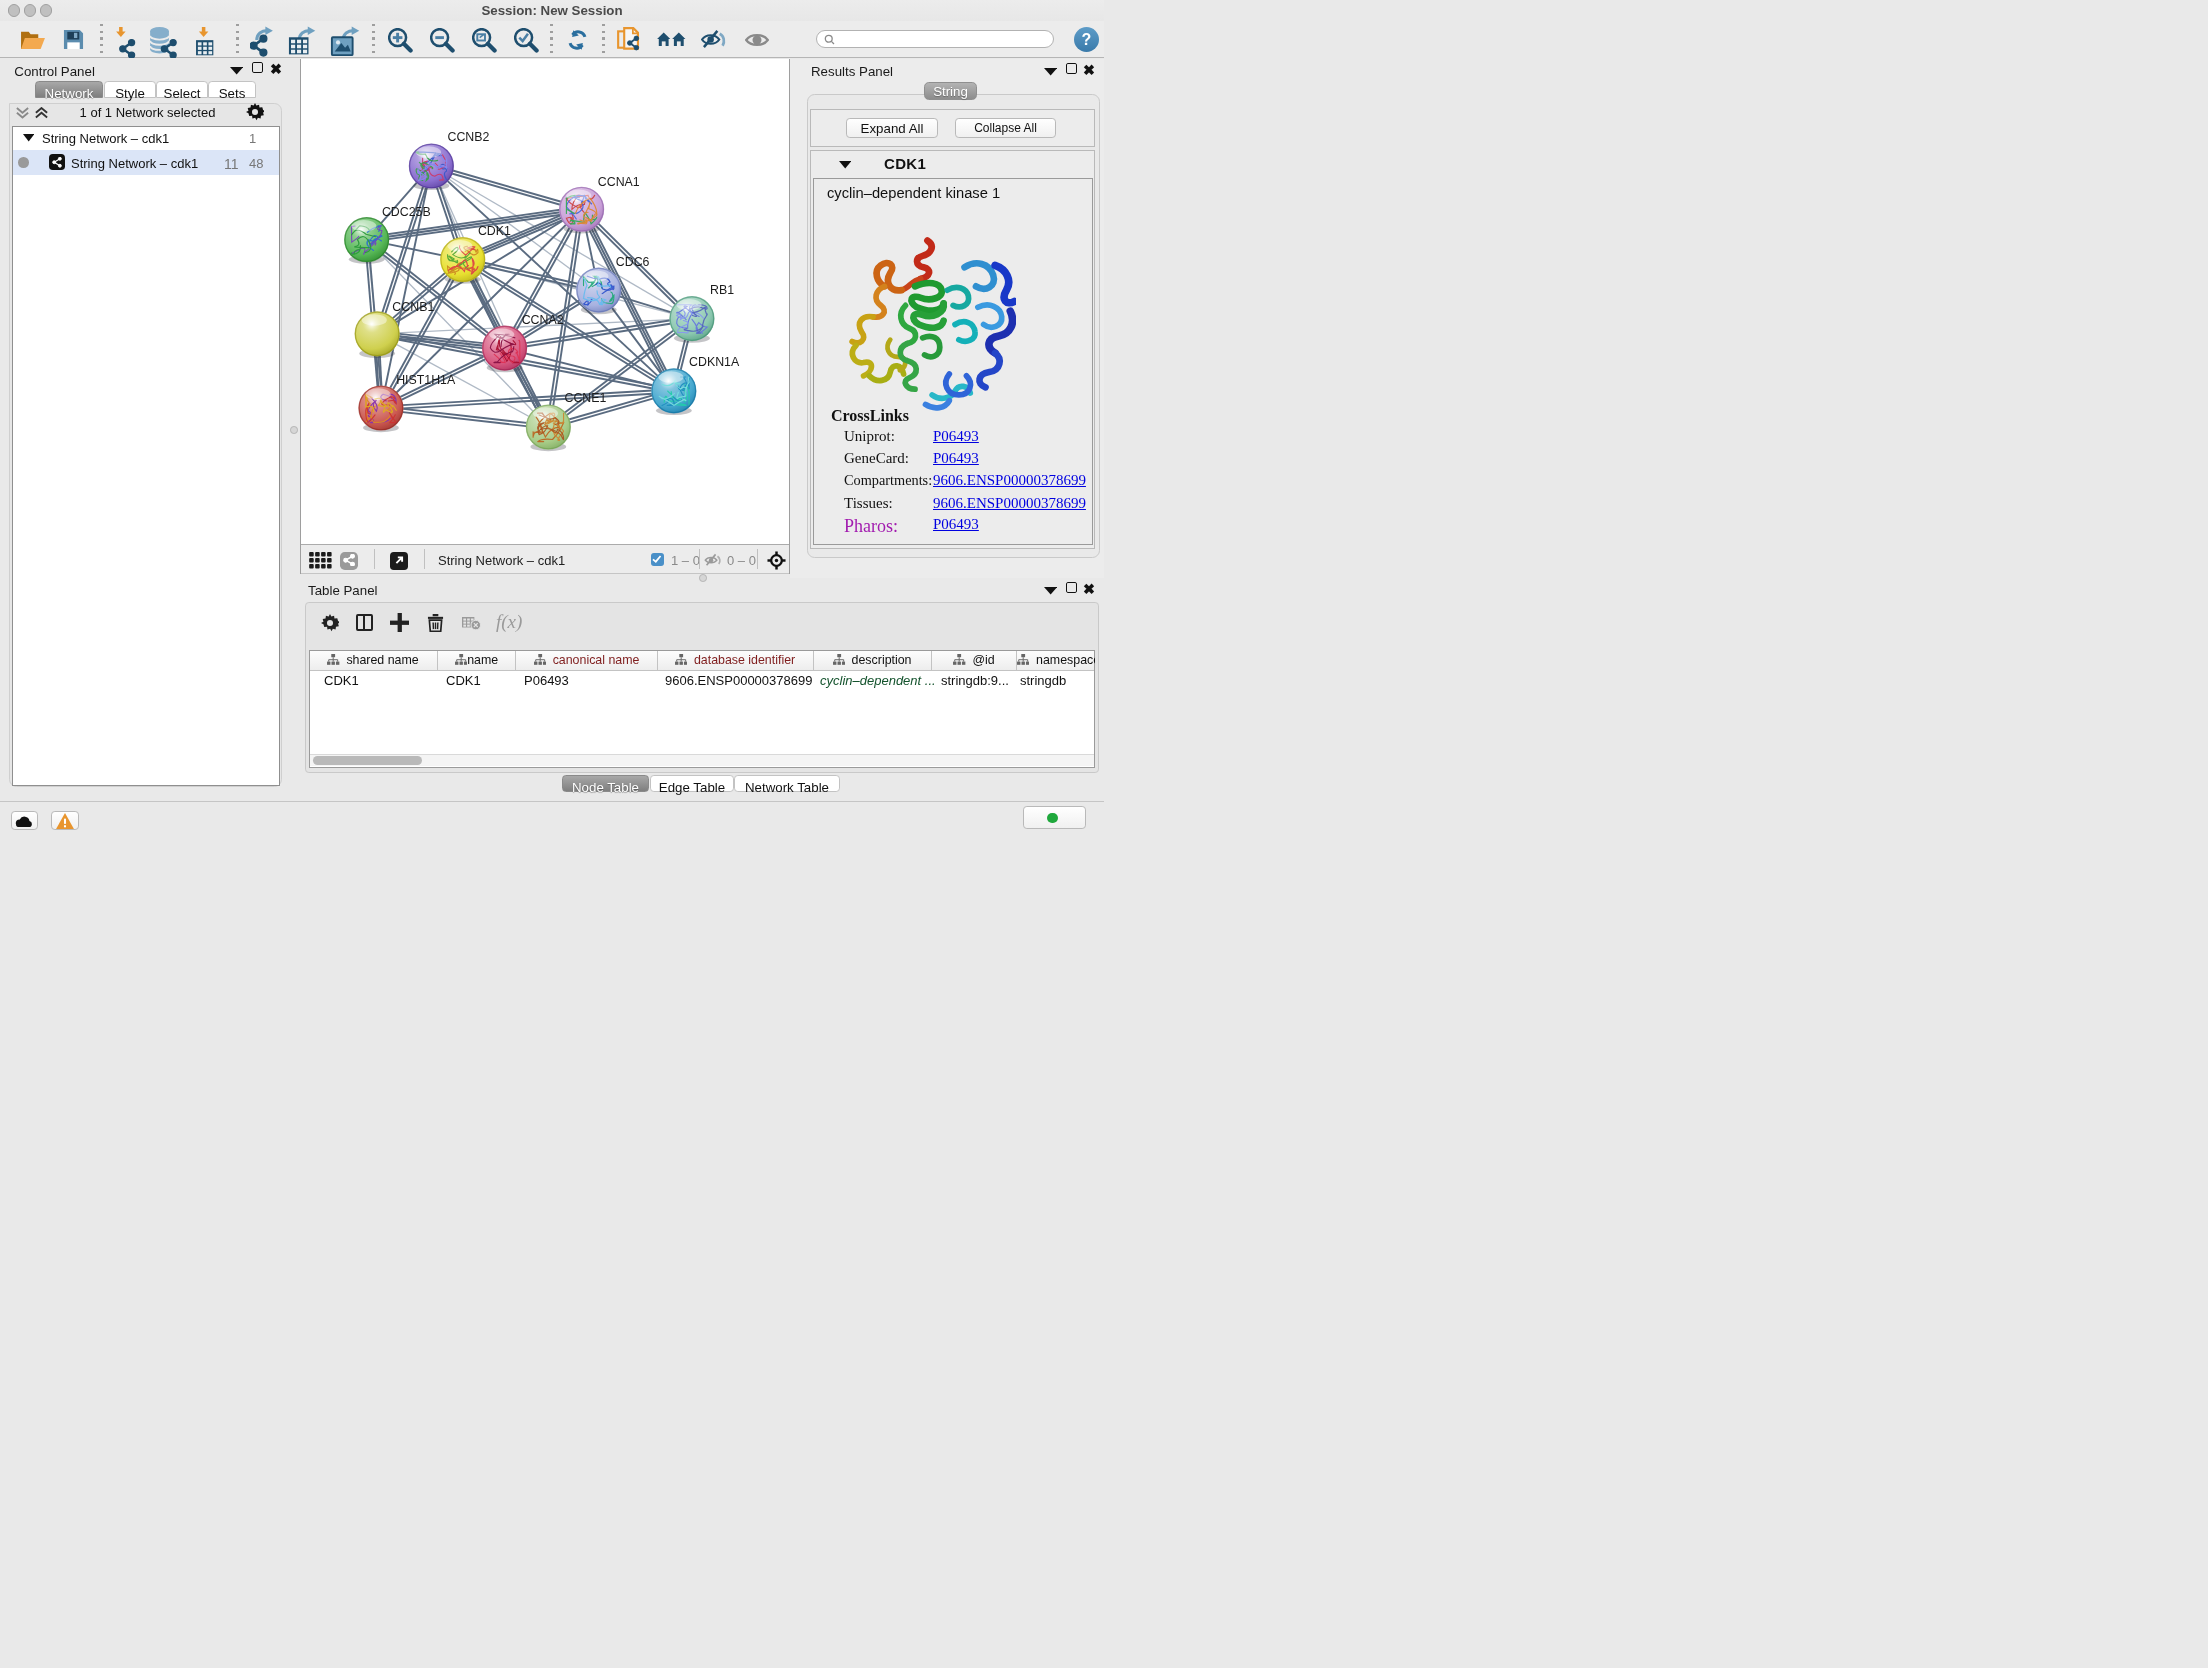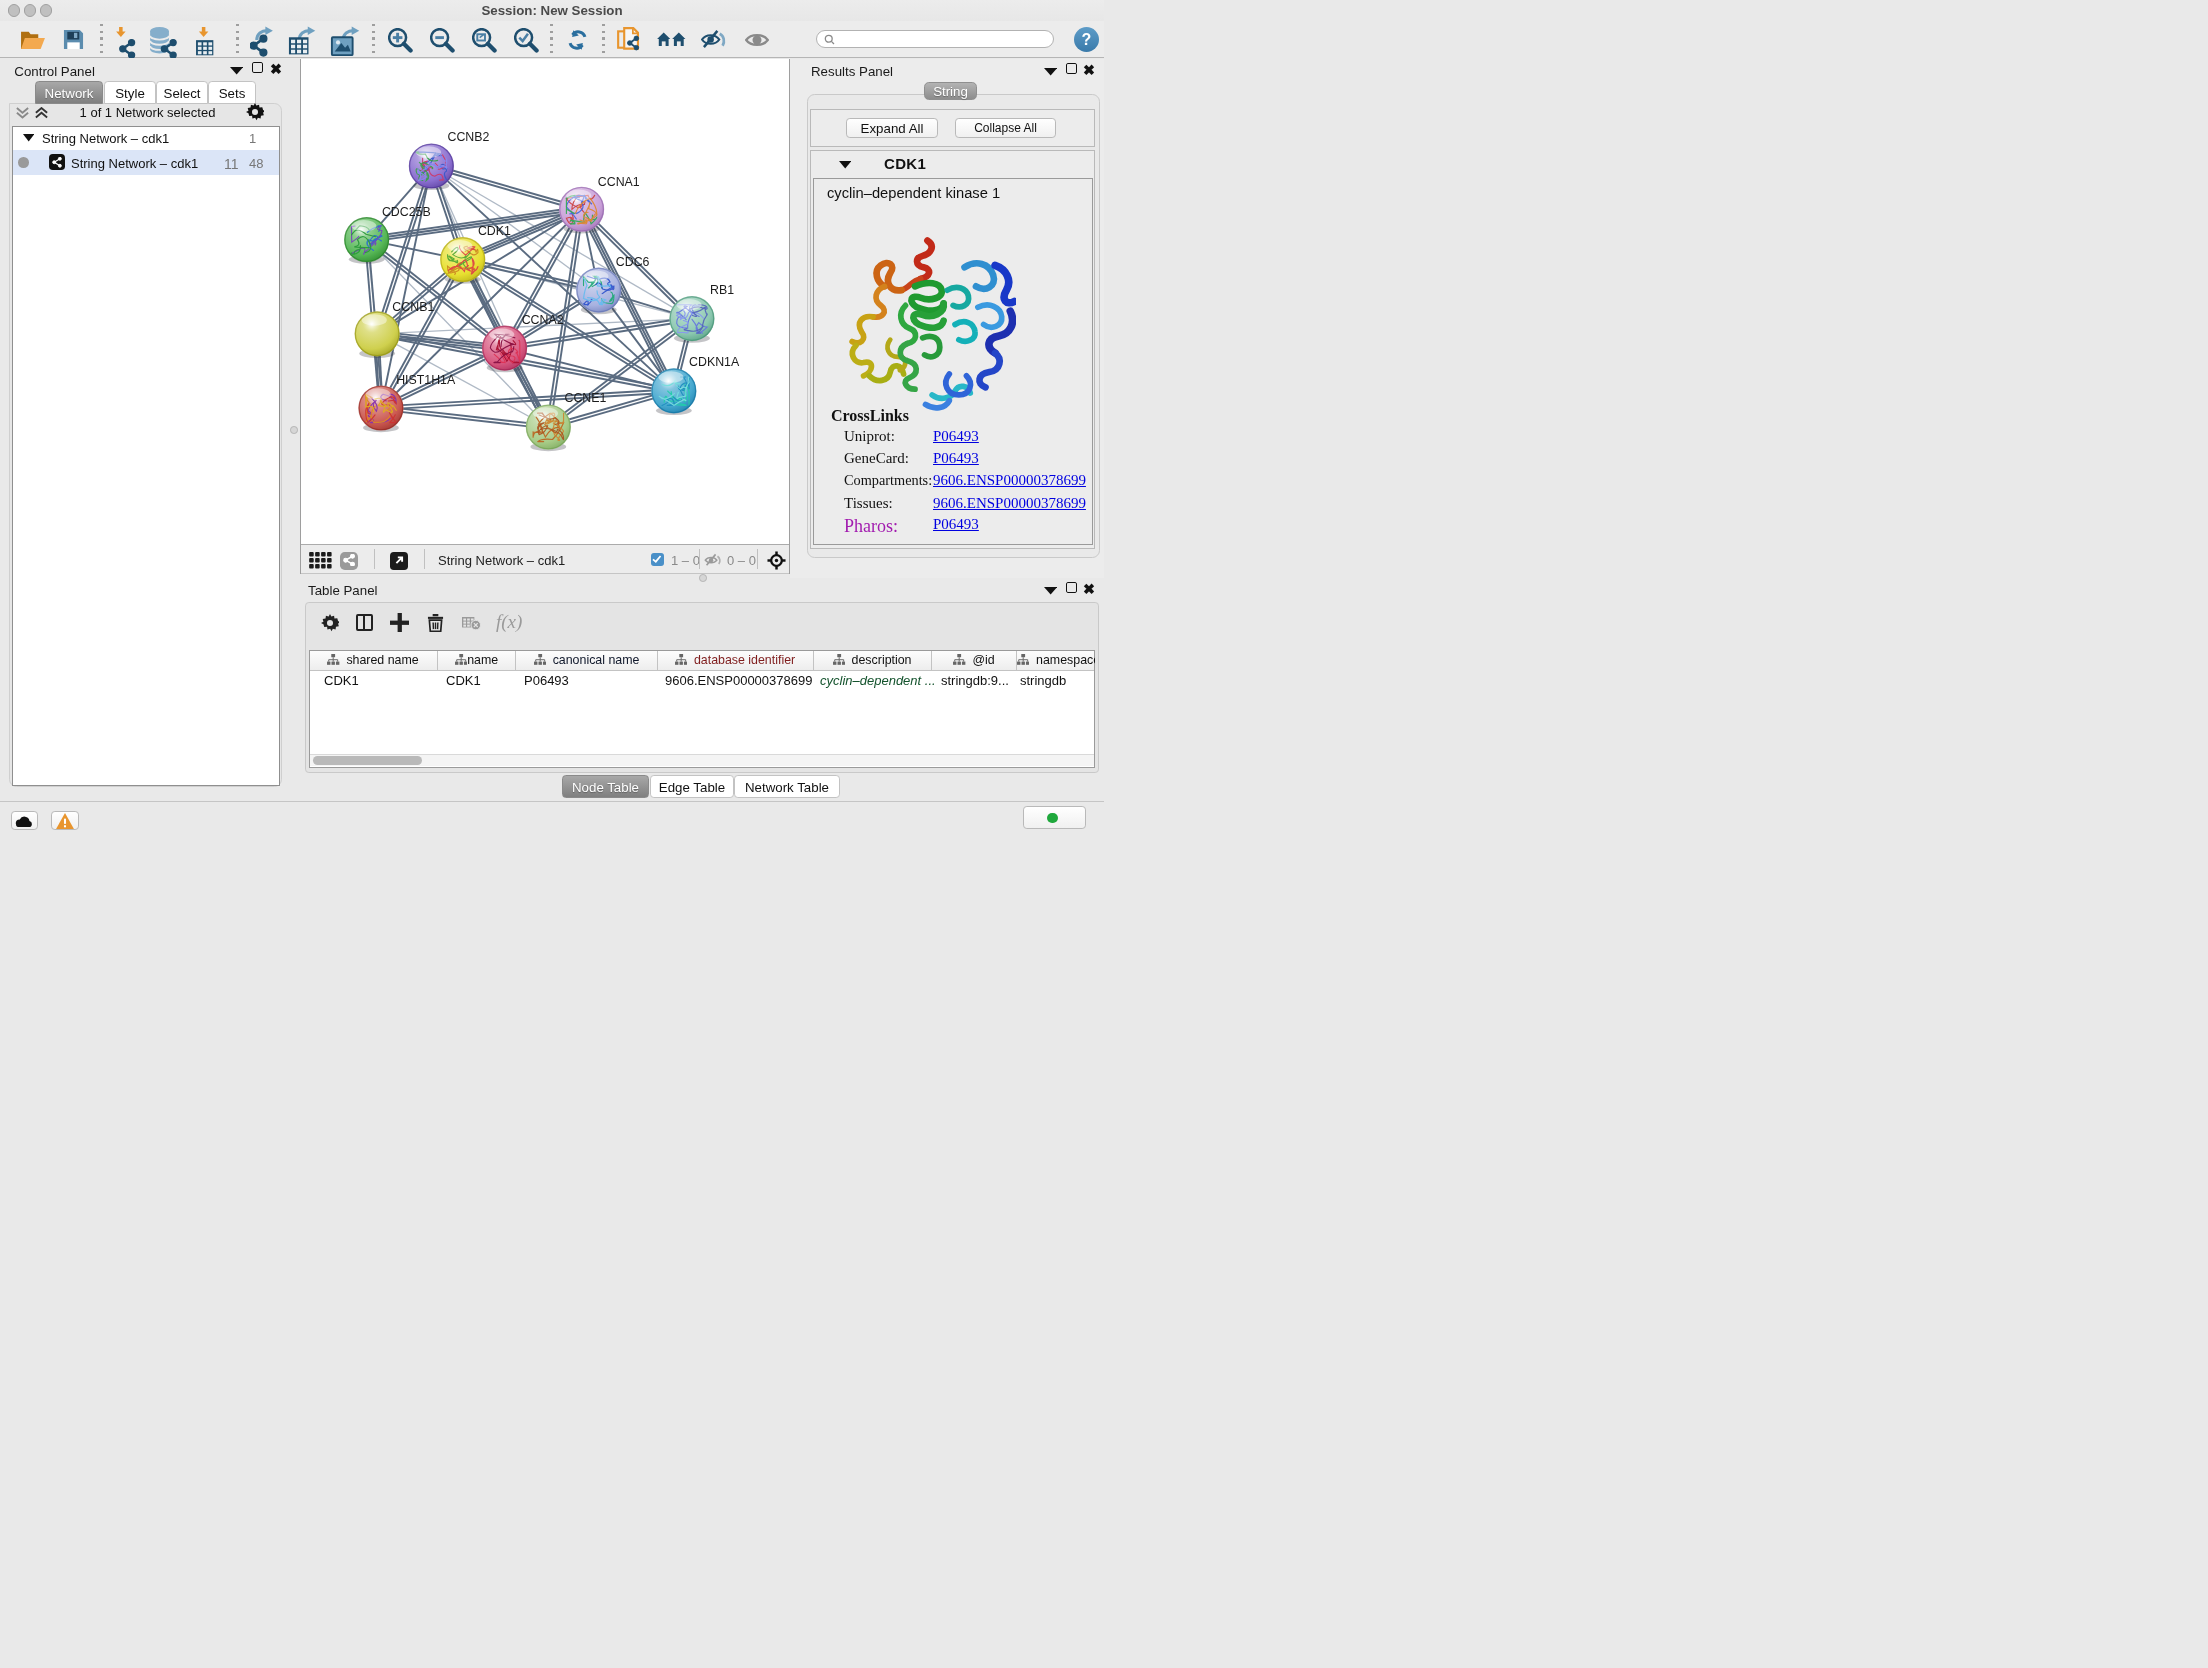--- a/index.html
+++ b/index.html
@@ -1,18 +1,18 @@
 <!DOCTYPE html>
 <html style="font-size:15px"><head><meta charset="utf-8"><style>
 * { margin:0; padding:0; box-sizing:border-box; }
 body { font-family:"Liberation Sans", sans-serif; width:1104px; height:834px; overflow:hidden; background:#e9e9e9; position:relative; }
 .abs { position:absolute; }
 .panel-title { font-size:13.3px; color:#1a1a1a; }
 .wctl { position:absolute; font-weight:bold; color:#111; }
-.tab { position:absolute; height:23px; line-height:23px; text-align:center; font-size:13.3px; background:#fff; border:1px solid #c3c3c3; border-radius:3.8px 3.8px 0 0; color:#111; }
+.tab { position:absolute; height:17px; line-height:23px; text-align:center; font-size:13.3px; background:#fff; border:1px solid #c3c3c3; border-radius:3.8px 3.8px 0 0; color:#111; }
 .tab.sel { background:linear-gradient(#a8a8a8,#7f7f7f); color:#fff; border-color:#8a8a8a; text-shadow:0 1px 1px rgba(0,0,0,.3); }
 .btn { position:absolute; background:linear-gradient(#ffffff,#f0f0f0); border:1px solid #b9b9b9; border-radius:3.8px; text-align:center; font-size:13px; color:#111; }
 </style></head>
 <body>
 
 <div class="abs" style="left:0;top:0;width:1104px;height:21px;background:linear-gradient(#ececec,#e7e7e7);"></div>
 <div class="abs" style="left:7.6px;top:4.3px;width:12.4px;height:12.4px;border-radius:50%;background:#c0c0c0;border:1px solid #a0a0a0"></div>
 <div class="abs" style="left:24px;top:4.3px;width:12.4px;height:12.4px;border-radius:50%;background:#c0c0c0;border:1px solid #a0a0a0"></div>
 <div class="abs" style="left:40px;top:4.3px;width:12.4px;height:12.4px;border-radius:50%;background:#c0c0c0;border:1px solid #a0a0a0"></div>
 <div class="abs" style="left:0;top:2.9px;width:1104px;text-align:center;font-size:13.3px;font-weight:bold;color:#4a4a4a;">Session: New Session</div>
@@ -797,21 +797,21 @@
     </svg><span style="margin-left:6.7px;">shared name</span></div>
 <div class="abs" style="left:437px;top:651px;height:20px;border-left:1px solid #c3c3c3;"></div>
 <div class="abs" style="left:438px;top:653px;width:77px;text-align:center;font-size:12.4px;color:#111;white-space:nowrap;overflow:hidden;"><svg width="12.4" height="11.4" viewBox="0 0 13 12" style="vertical-align:-1px">
       <rect x="4.5" y="0" width="4" height="3.4" fill="#666"></rect>
       <rect x="0" y="8" width="3.6" height="3.4" fill="#666"></rect>
       <rect x="4.7" y="8" width="3.6" height="3.4" fill="#666"></rect>
       <rect x="9.4" y="8" width="3.6" height="3.4" fill="#666"></rect>
       <path d="M6.5 3.4 L6.5 6 M1.8 8 L1.8 6 L11.2 6 L11.2 8 M6.5 6 L6.5 8" stroke="#666" stroke-width="1" fill="none"></path>
     </svg><span style="margin-left:0;">name</span></div>
 <div class="abs" style="left:515px;top:651px;height:20px;border-left:1px solid #c3c3c3;"></div>
-<div class="abs" style="left:515px;top:653px;width:143px;text-align:center;font-size:12.4px;color:#0f172a;white-space:nowrap;overflow:hidden;"><svg width="12.4" height="11.4" viewBox="0 0 13 12" style="vertical-align:-1px">
+<div class="abs" style="left:515px;top:653px;width:143px;text-align:center;font-size:12.4px;color:#7f1d1d;white-space:nowrap;overflow:hidden;"><svg width="12.4" height="11.4" viewBox="0 0 13 12" style="vertical-align:-1px">
       <rect x="4.5" y="0" width="4" height="3.4" fill="#666"></rect>
       <rect x="0" y="8" width="3.6" height="3.4" fill="#666"></rect>
       <rect x="4.7" y="8" width="3.6" height="3.4" fill="#666"></rect>
       <rect x="9.4" y="8" width="3.6" height="3.4" fill="#666"></rect>
       <path d="M6.5 3.4 L6.5 6 M1.8 8 L1.8 6 L11.2 6 L11.2 8 M6.5 6 L6.5 8" stroke="#666" stroke-width="1" fill="none"></path>
     </svg><span style="margin-left:6.7px;">canonical name</span></div>
 <div class="abs" style="left:657px;top:651px;height:20px;border-left:1px solid #c3c3c3;"></div>
 <div class="abs" style="left:657px;top:653px;width:156px;text-align:center;font-size:12.4px;color:#7f1d1d;white-space:nowrap;overflow:hidden;"><svg width="12.4" height="11.4" viewBox="0 0 13 12" style="vertical-align:-1px">
       <rect x="4.5" y="0" width="4" height="3.4" fill="#666"></rect>
       <rect x="0" y="8" width="3.6" height="3.4" fill="#666"></rect>

